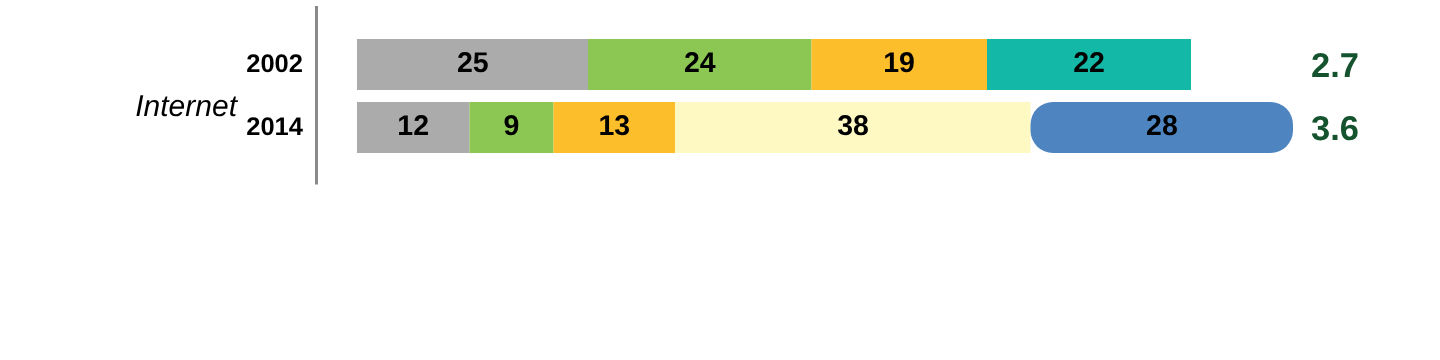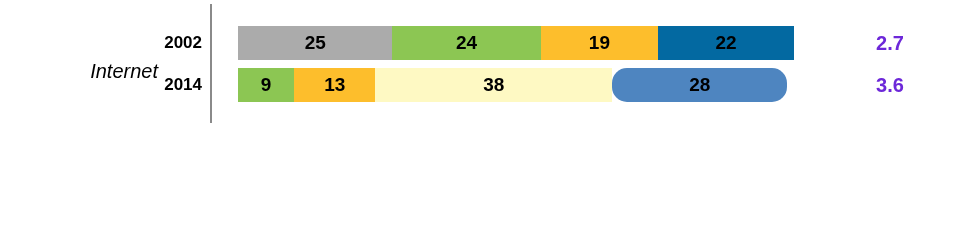--- a/index.html
+++ b/index.html
@@ -91,22 +91,22 @@
 
   
   .total-label {
     position: absolute;
     left: 860px;
     width: 60px;
     height: 24px;
     line-height: 24px;
     text-align: center;
     font-weight: bold;
-    font-size: 20px;
-    color: #6d28d9;
+    font-size: 23px;
+    color: #14532d;
     white-space: nowrap;
   }
   .total-label.row-0 { top: 31px; }
   .total-label.row-1 { top: 73px; }
 </style>
 </head>
 <body>
 
 <div id="chart-root">
 
@@ -115,23 +115,24 @@
   <div class="year-label row-0">2002</div>
 
   <div class="year-label row-1">2014</div>
 
   <div class="axis-line"></div>
 
   <div class="bar-row row-0" id="bar-row-0">
       <div class="bar-seg" style="flex: 0 0 24.7525%; background: rgb(171, 171, 171);">25</div>
       <div class="bar-seg" style="flex: 0 0 23.7624%; background: rgb(140, 198, 83);">24</div>
       <div class="bar-seg" style="flex: 0 0 18.8119%; background: rgb(253, 190, 44);">19</div>
-      <div class="bar-seg" style="flex: 0 0 21.7822%; background: #0369a1;">22</div>
+      <div class="bar-seg" style="flex: 0 0 21.7822%; background: #14b8a6;">22</div>
     </div>
   <div class="bar-row row-1" id="bar-row-1">
+      <div class="bar-seg" style="flex: 0 0 12%; background: rgb(171, 171, 171);">12</div>
       <div class="bar-seg" style="flex: 0 0 9%; background: rgb(140, 198, 83);">9</div>
       <div class="bar-seg" style="flex: 0 0 13%; background: rgb(253, 190, 44);">13</div>
       <div class="bar-seg" style="flex: 0 0 38%; background: #fef9c3;">38</div>
       <div class="bar-seg" style="flex: 0 0 28%; background: rgb(78, 133, 192); border-radius: 15px;">28</div>
     </div>
 
   <div class="total-label row-0">2.7</div>
 
   <div class="total-label row-1">3.6</div>
 

